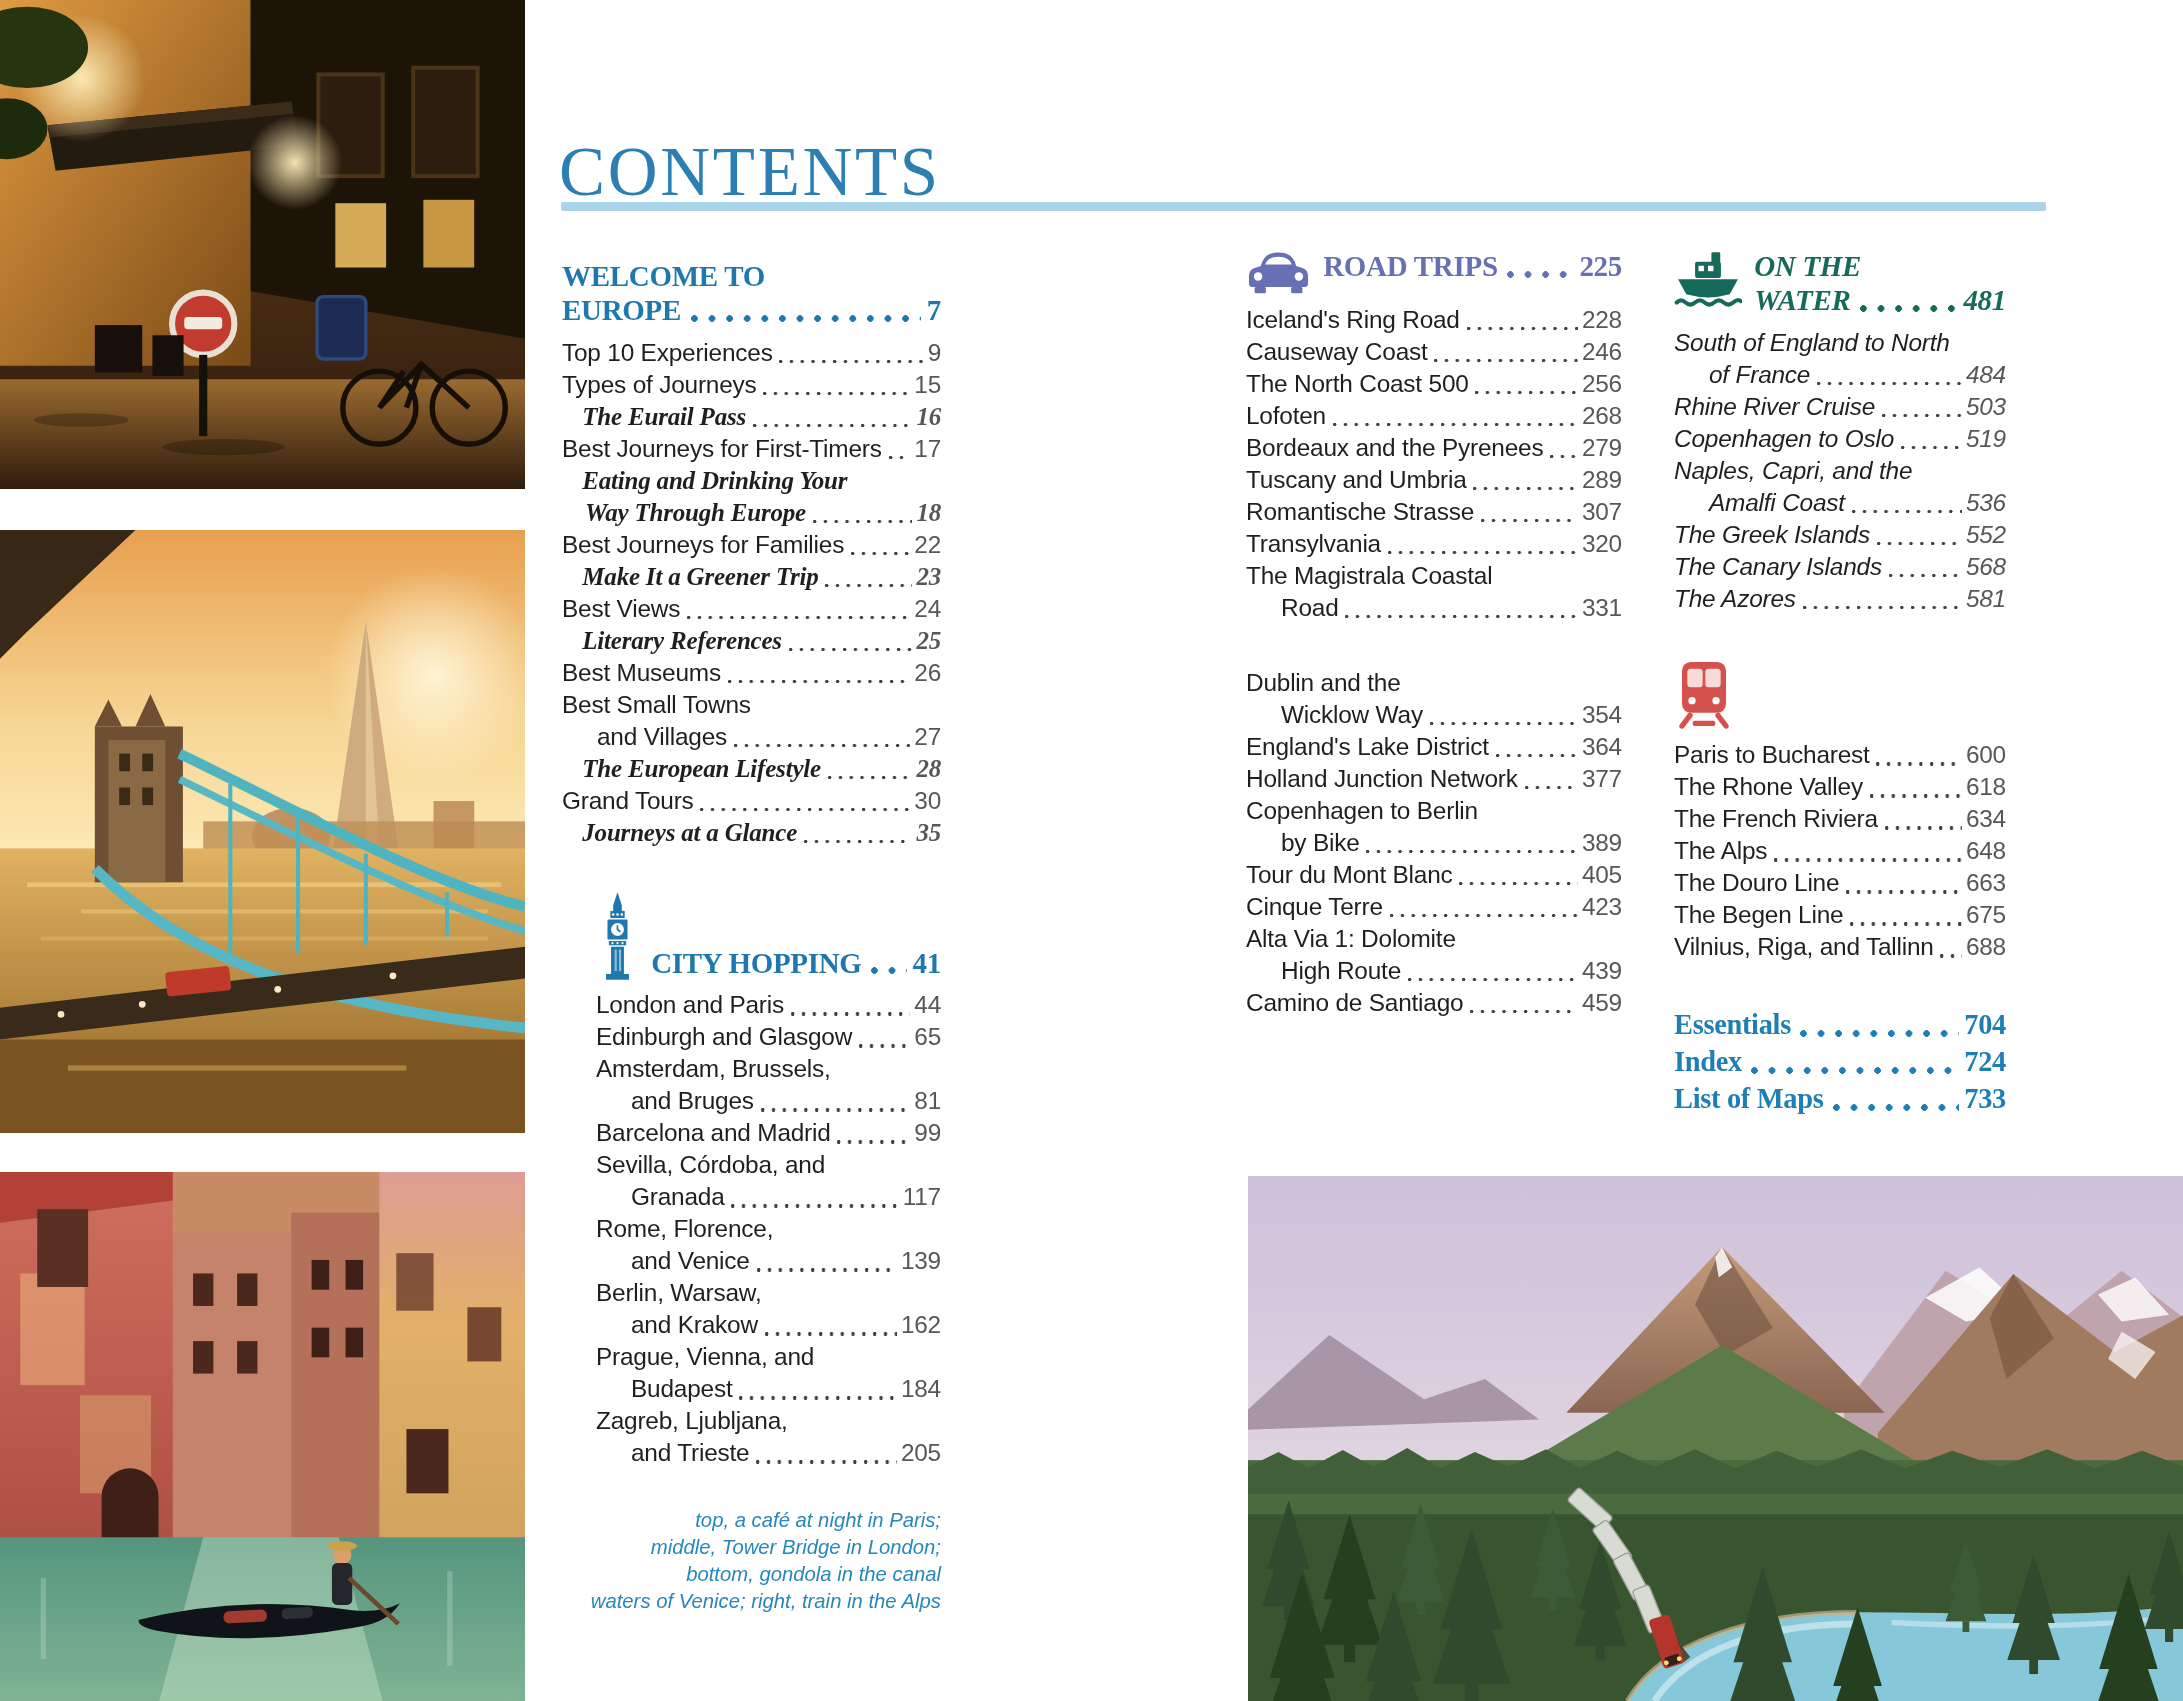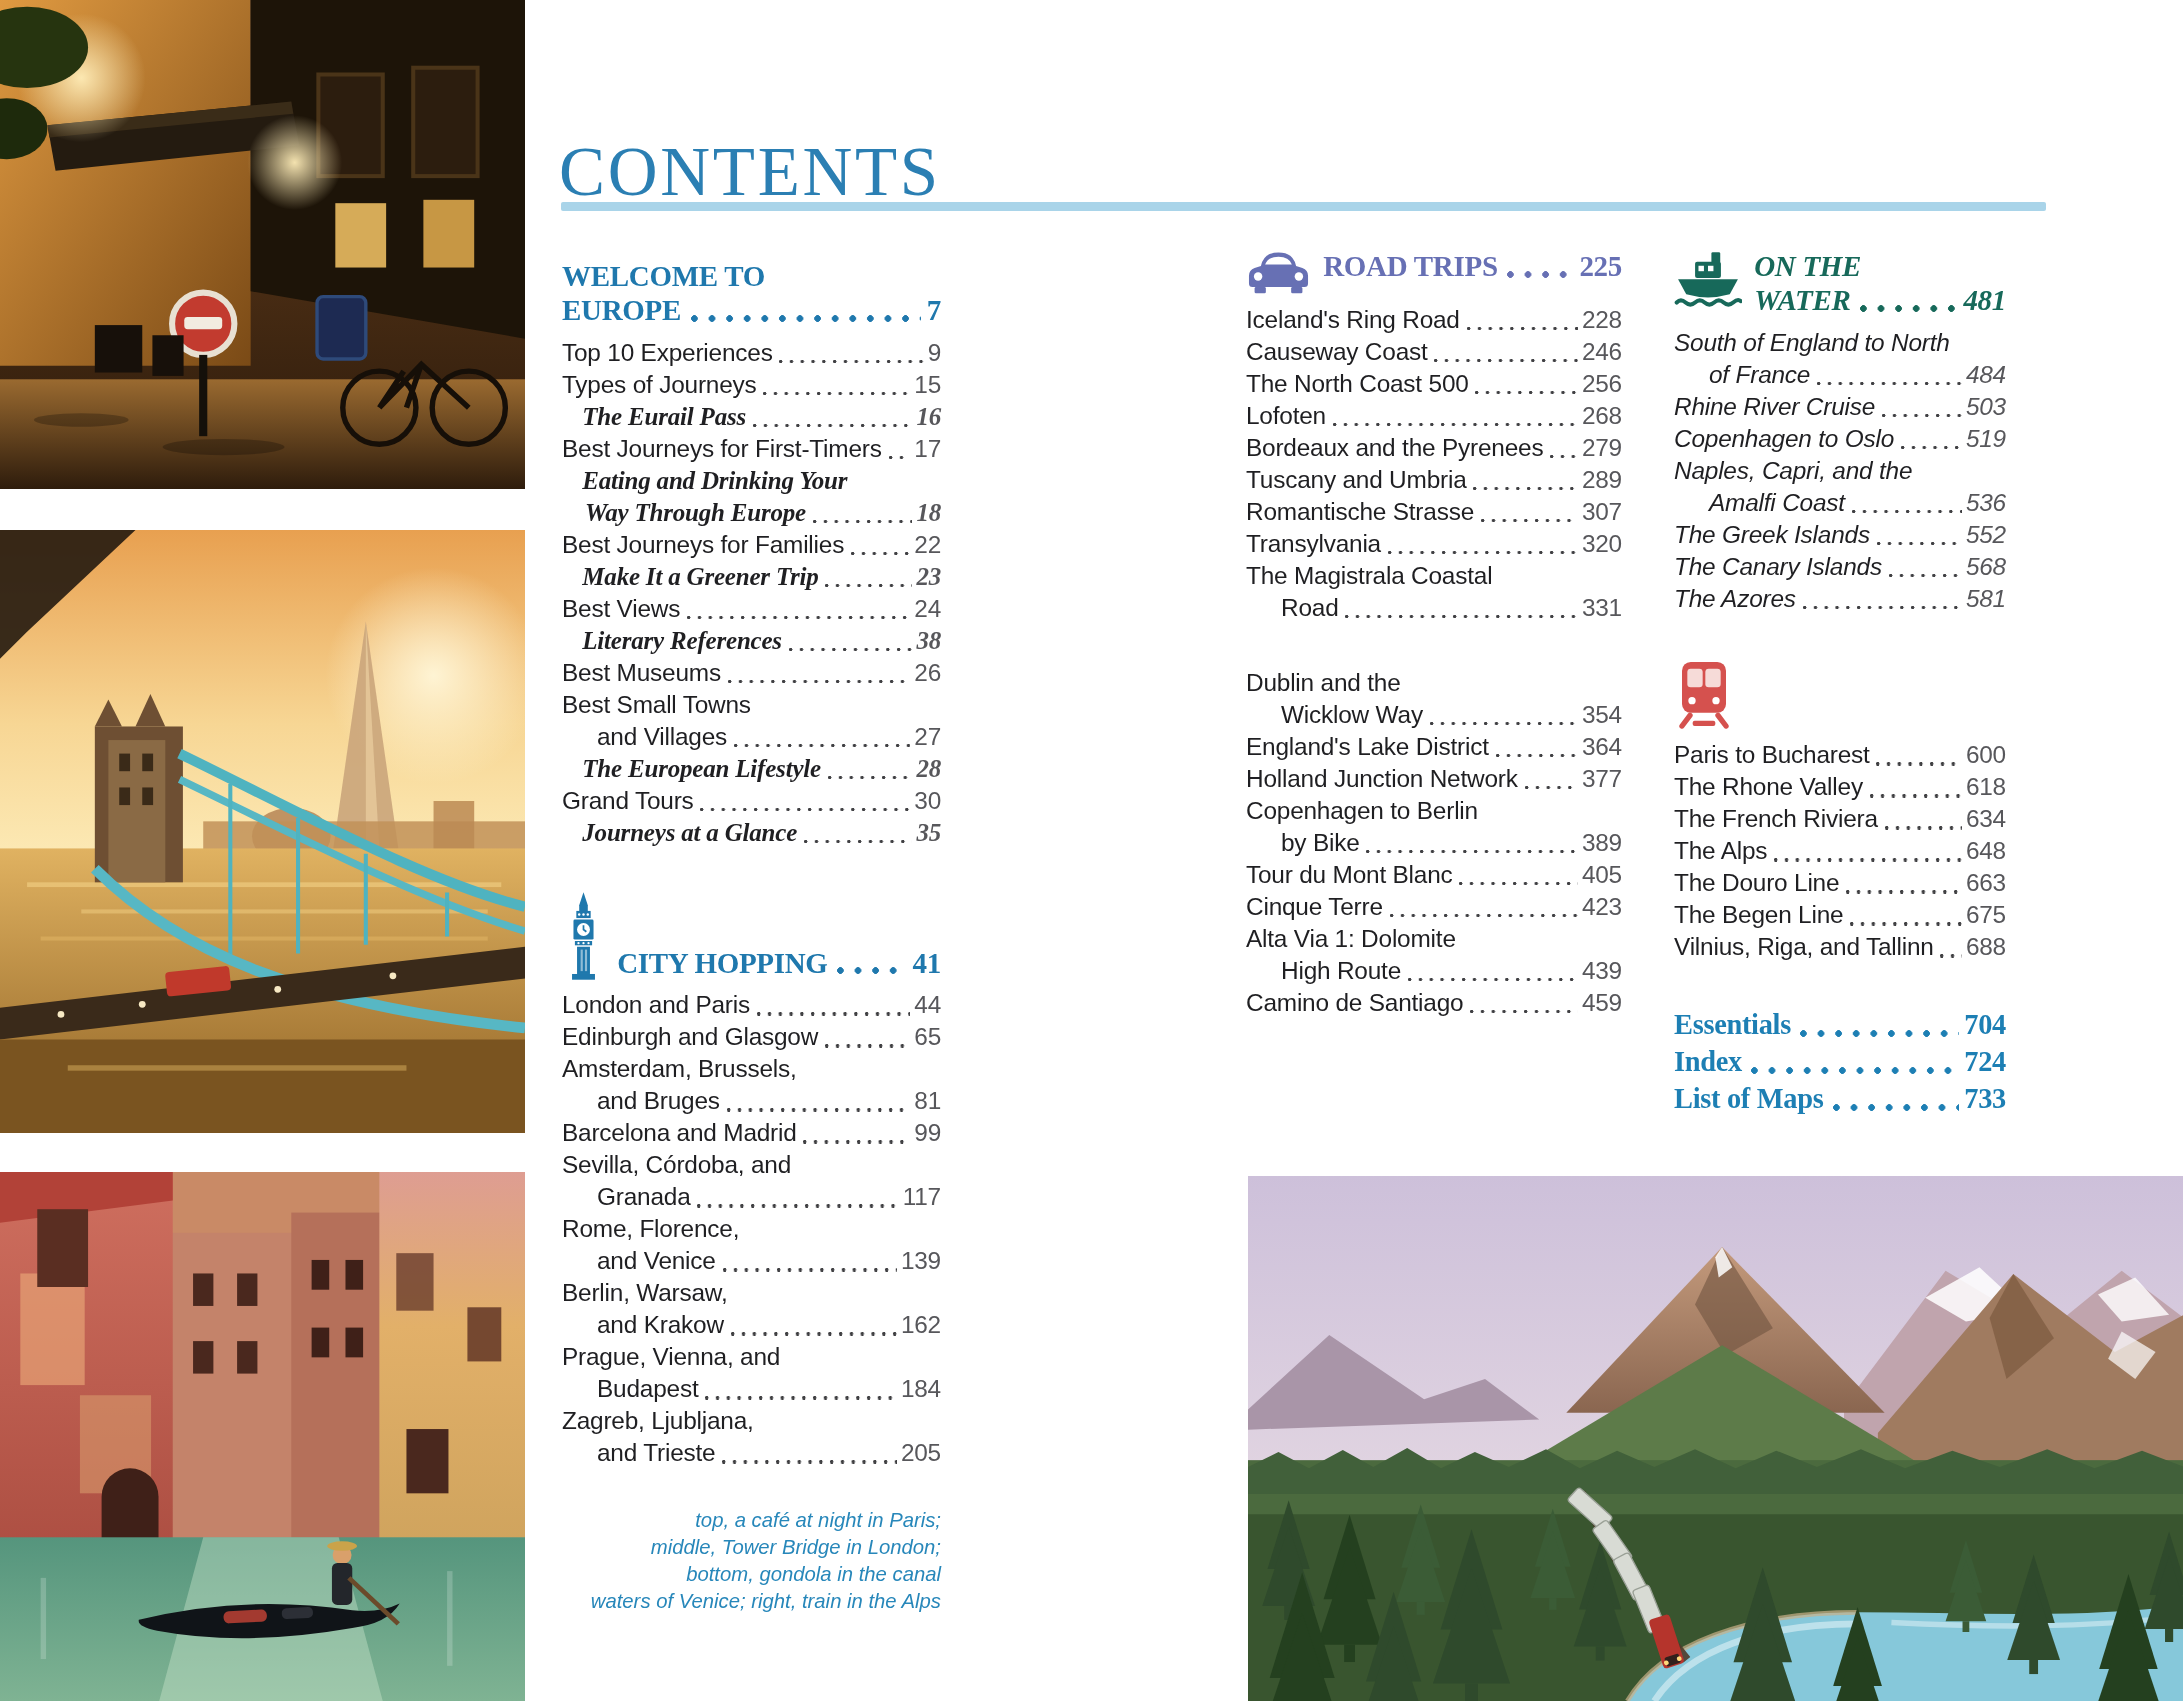--- a/index.html
+++ b/index.html
@@ -341,21 +341,21 @@
           <span class="pg">23</span>
         </div>
         <div class="entry-line">
           <span class="lbl">Best Views</span>
           <span class="dots"></span>
           <span class="pg">24</span>
         </div>
         <div class="entry-line ital">
           <span class="lbl">Literary References</span>
           <span class="dots"></span>
-          <span class="pg">38</span>
+          <span class="pg">25</span>
         </div>
         <div class="entry-line">
           <span class="lbl">Best Museums</span>
           <span class="dots"></span>
           <span class="pg">26</span>
         </div>
         <div class="entry-line">
           <span class="lbl">Best Small Towns</span>
         </div>
         <div class="entry-line cont">
@@ -373,21 +373,21 @@
           <span class="dots"></span>
           <span class="pg">30</span>
         </div>
         <div class="entry-line ital">
           <span class="lbl">Journeys at a Glance</span>
           <span class="dots"></span>
           <span class="pg">35</span>
         </div>
       </div>
     </section>
-    <section class="section sec-city" style="color: rgb(31, 120, 173);">
+    <section class="section sec-city" style="color: rgb(31, 120, 173); margin-left: 34px;">
       <div class="sec-header has-icon">
         <span class="sec-icon"><svg width="43" height="88" viewBox="0 0 60 122" fill="currentColor">
             <polygon points="30,0 36,18 36,26 24,26 24,18"></polygon>
             <rect x="20" y="26" width="20" height="10"></rect>
             <circle cx="24" cy="31" r="1.7" fill="#fff"></circle>
             <circle cx="30" cy="31" r="1.7" fill="#fff"></circle>
             <circle cx="36" cy="31" r="1.7" fill="#fff"></circle>
             <rect x="16" y="38" width="28" height="28" rx="2"></rect>
             <circle cx="30" cy="52" r="9" fill="#fff"></circle>
             <path d="M30 46 v6 l4 3" stroke="currentColor" stroke-width="2.4" fill="none"></path>

